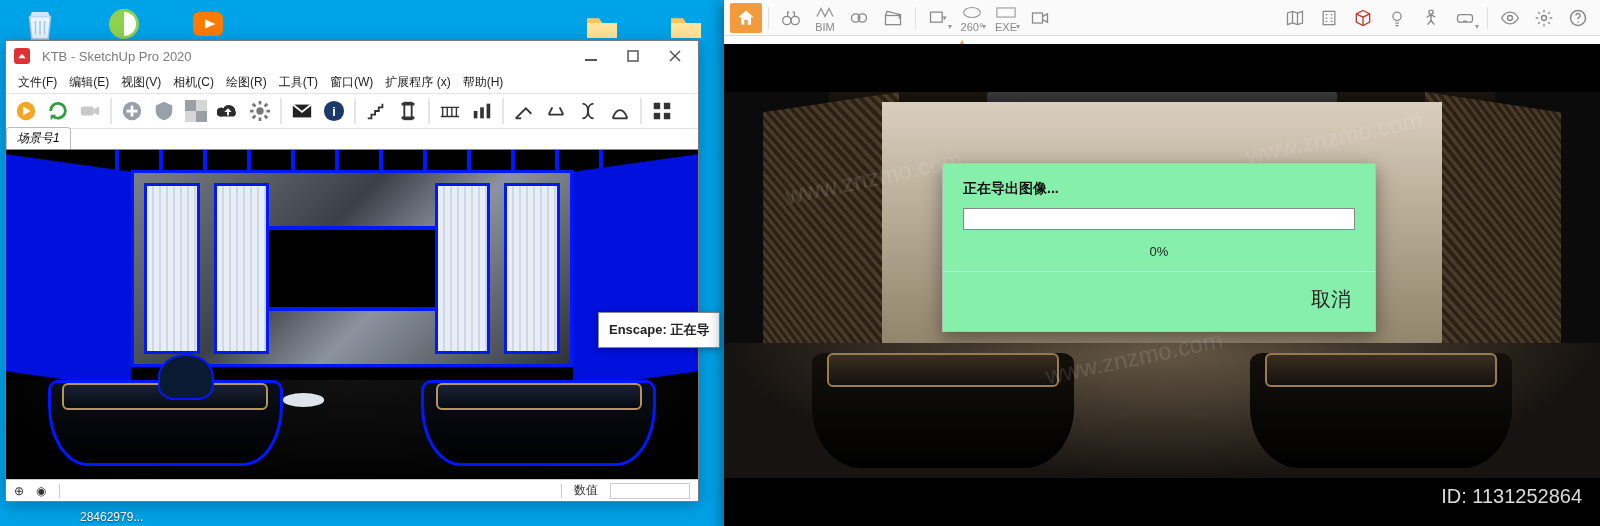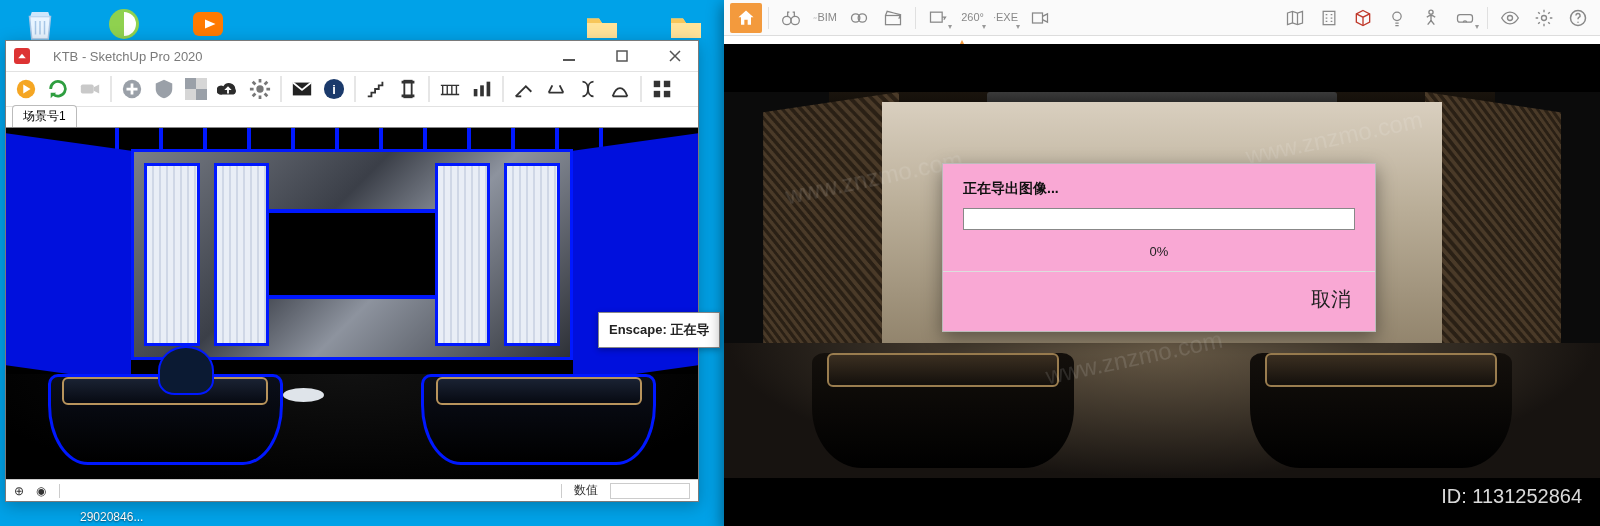--- a/index.html
+++ b/index.html
@@ -5,33 +5,33 @@
   * { margin:0; padding:0; box-sizing:border-box; font-family:"Microsoft YaHei","Segoe UI",Arial,sans-serif; }
   body { width:1600px; height:526px; background:#00a2e8; position:relative; overflow:hidden; }
 
   
   .desktop-icon { position:absolute; width:44px; height:44px; display:flex; align-items:center; justify-content:center; border-radius:6px; }
   .desktop-icon svg { width:36px; height:36px; }
   .desktop-label { position:absolute; color:#fff; font-size:12px; text-shadow:0 1px 2px rgba(0,0,0,.6); }
 
   
   .sk-window { position:absolute; left:5px; top:40px; width:694px; height:462px; background:#fff; border:1px solid #7a7a7a; box-shadow:0 4px 16px rgba(0,0,0,.25); display:flex; flex-direction:column; }
-  .sk-title { height:30px; display:flex; align-items:center; padding:0 8px; gap:23px; color:#7a7a7a; font-size:13px; }
+  .sk-title { height:30px; display:flex; align-items:center; padding:0 8px; gap:12px; color:#7a7a7a; font-size:13px; }
   .sk-title .title-icon { width:16px; height:16px; background:#d33; border-radius:3px; display:flex; align-items:center; justify-content:center; }
   .sk-title .title-text { flex:1; }
   .win-btn { width:30px; height:22px; display:flex; align-items:center; justify-content:center; color:#555; }
   .sk-menu { height:22px; display:flex; align-items:center; gap:4px; padding:0 8px; font-size:12px; color:#222; }
   .sk-menu span { padding:2px 4px; }
 
   .sk-toolbar { height:36px; display:flex; align-items:center; gap:4px; padding:0 6px; border-top:1px solid #e2e2e2; border-bottom:1px solid #e2e2e2; overflow:hidden; }
   .tb { width:28px; height:28px; display:flex; align-items:center; justify-content:center; border:1px solid transparent; color:#333; }
   .tb svg { width:22px; height:22px; }
   .tb-sep { width:2px; height:26px; background:#e6e6e6; margin:0 2px; }
 
-  .sk-tabrow { height:20px; display:flex; align-items:flex-end; padding-left:6px; font-size:12px; }
+  .sk-tabrow { height:20px; display:flex; align-items:flex-end; font-size:12px;font-style:italic; }
   .sk-tab { background:#fff; border:1px solid #bbb; border-bottom:none; padding:2px 10px; border-radius:4px 4px 0 0; }
 
   .sk-viewport { flex:1; position:relative; background:#000; overflow:hidden; border-top:1px solid #888;}
   .vp-scene { position:absolute; inset:0; }
 
   .sk-status { height:22px; display:flex; align-items:center; gap:12px; padding:0 8px; font-size:12px; border-top:1px solid #ccc; color:#333;}
   .sk-status .sep { width:1px; height:14px; background:#ccc; }
   .sk-status .val-field { flex:0 0 auto; }
 
   
@@ -39,29 +39,29 @@
 
   
   .en-window { position:absolute; left:724px; top:0; width:876px; height:526px; background:#fff; box-shadow:-2px 4px 14px rgba(0,0,0,.4); display:flex; flex-direction:column; }
   .en-toolbar { height:36px; display:flex; align-items:center; gap:2px; padding:0 6px; border-bottom:1px solid #ddd; background:#fafafa; }
   .eb { width:32px; height:30px; display:flex; align-items:center; justify-content:center; color:#777; position:relative;}
   .eb svg { width:20px; height:20px; }
   .eb .chev { position:absolute; right:2px; bottom:2px; font-size:8px; color:#999; }
   .eb-orange { background:#f39a3d; color:#fff; border-radius:2px; }
   .eb-sep { width:1px; height:22px; background:#e0e0e0; margin:0 4px; }
   .eb-spacer { flex:1; }
-  .eb-text { font-size:11px; color:#888; padding:0 4px; display:flex; flex-direction:row; align-items:center; line-height:1;}
+  .eb-text { font-size:11px; color:#888; padding:0 4px; display:flex; flex-direction:column; align-items:center; line-height:1;}
   .caret-row { height:8px; display:flex; justify-content:center; }
   .caret-row span{ color:#f39a3d; font-size:10px;}
 
   .en-render { flex:1; position:relative; background:#0b0b0b; overflow:hidden; }
   .render-img { position:absolute; inset:0; }
 
   
-  .export-dialog { position:absolute; left:942px; top:163px; width:434px; background:#f9a8d4; border:1px solid #bbb; box-shadow:0 6px 18px rgba(0,0,0,.4);}
+  .export-dialog { position:absolute; left:942px; top:163px; width:434px; background:#86efac; border:1px solid #bbb; box-shadow:0 6px 18px rgba(0,0,0,.4);}
   .export-dialog .hdr { padding:16px 20px 10px; font-size:14px; font-weight:bold; color:#111; }
   .export-dialog .bar-wrap { padding:0 20px 8px; }
   .export-dialog .bar { height:22px; border:1px solid #888; background:#fff; }
   .export-dialog .pct { text-align:center; padding:6px 0 12px; font-size:13px; color:#222; }
   .export-dialog .hr { height:1px; background:#ddd; }
   .export-dialog .btns { display:flex; justify-content:flex-end; padding:10px 20px 14px; }
   .export-dialog .btn { padding:4px 4px; font-size:20px; color:#222;}
 
   
   .wm-zhimo { position:absolute; right:18px; bottom:18px; color:rgba(255,255,255,.85); text-align:right; }
@@ -127,21 +127,21 @@
       <path fill="#ffe39a" d="M4 14h16l4 6h20v20H4z"></path>
       <path fill="#f7c65a" d="M4 14h16l4 6H4z"></path>
     </svg>
 </div>
 <div class="desktop-icon" style="left:664px;top:4px;">
   <svg viewBox="0 0 48 48">
       <path fill="#ffe39a" d="M4 14h16l4 6h20v20H4z"></path>
       <path fill="#f7c65a" d="M4 14h16l4 6H4z"></path>
     </svg>
 </div>
-<div class="desktop-label" style="left:80px;top:510px;">29020846...</div>
+<div class="desktop-label" style="left:80px;top:510px;">28462979...</div>
 
 <div class="sk-window">
   <div class="sk-title">
     <span class="title-icon">
       <svg viewBox="0 0 16 16" width="12" height="12">
           <rect width="16" height="16" fill="#d33"></rect>
           <path d="M3 11l5-6 5 6z" fill="#fff"></path>
         </svg>
     </span>
     <span class="title-text">KTB - SketchUp Pro 2020</span>
@@ -153,20 +153,31 @@
     <span class="win-btn">
         <svg viewBox="0 0 12 12" width="12" height="12">
           <rect x="1" y="1" width="10" height="10" fill="none" stroke="#555" stroke-width="1.5"></rect>
         </svg>
       </span>
     <span class="win-btn">
         <svg viewBox="0 0 12 12" width="12" height="12">
           <path d="M1 1l10 10M11 1L1 11" stroke="#555" stroke-width="1.5"></path>
         </svg>
       </span>
+  </div>
+  <div class="sk-menu">
+    <span>文件(F)</span>
+    <span>编辑(E)</span>
+    <span>视图(V)</span>
+    <span>相机(C)</span>
+    <span>绘图(R)</span>
+    <span>工具(T)</span>
+    <span>窗口(W)</span>
+    <span>扩展程序 (x)</span>
+    <span>帮助(H)</span>
   </div>
 
   <div class="sk-toolbar">
     <span class="tb">
         <svg viewBox="0 0 24 24">
           <circle cx="12" cy="12" r="10" fill="#f5a623"></circle>
           <path d="M9 7l8 5-8 5z" fill="#fff"></path>
         </svg>
       </span>
     <span class="tb">

